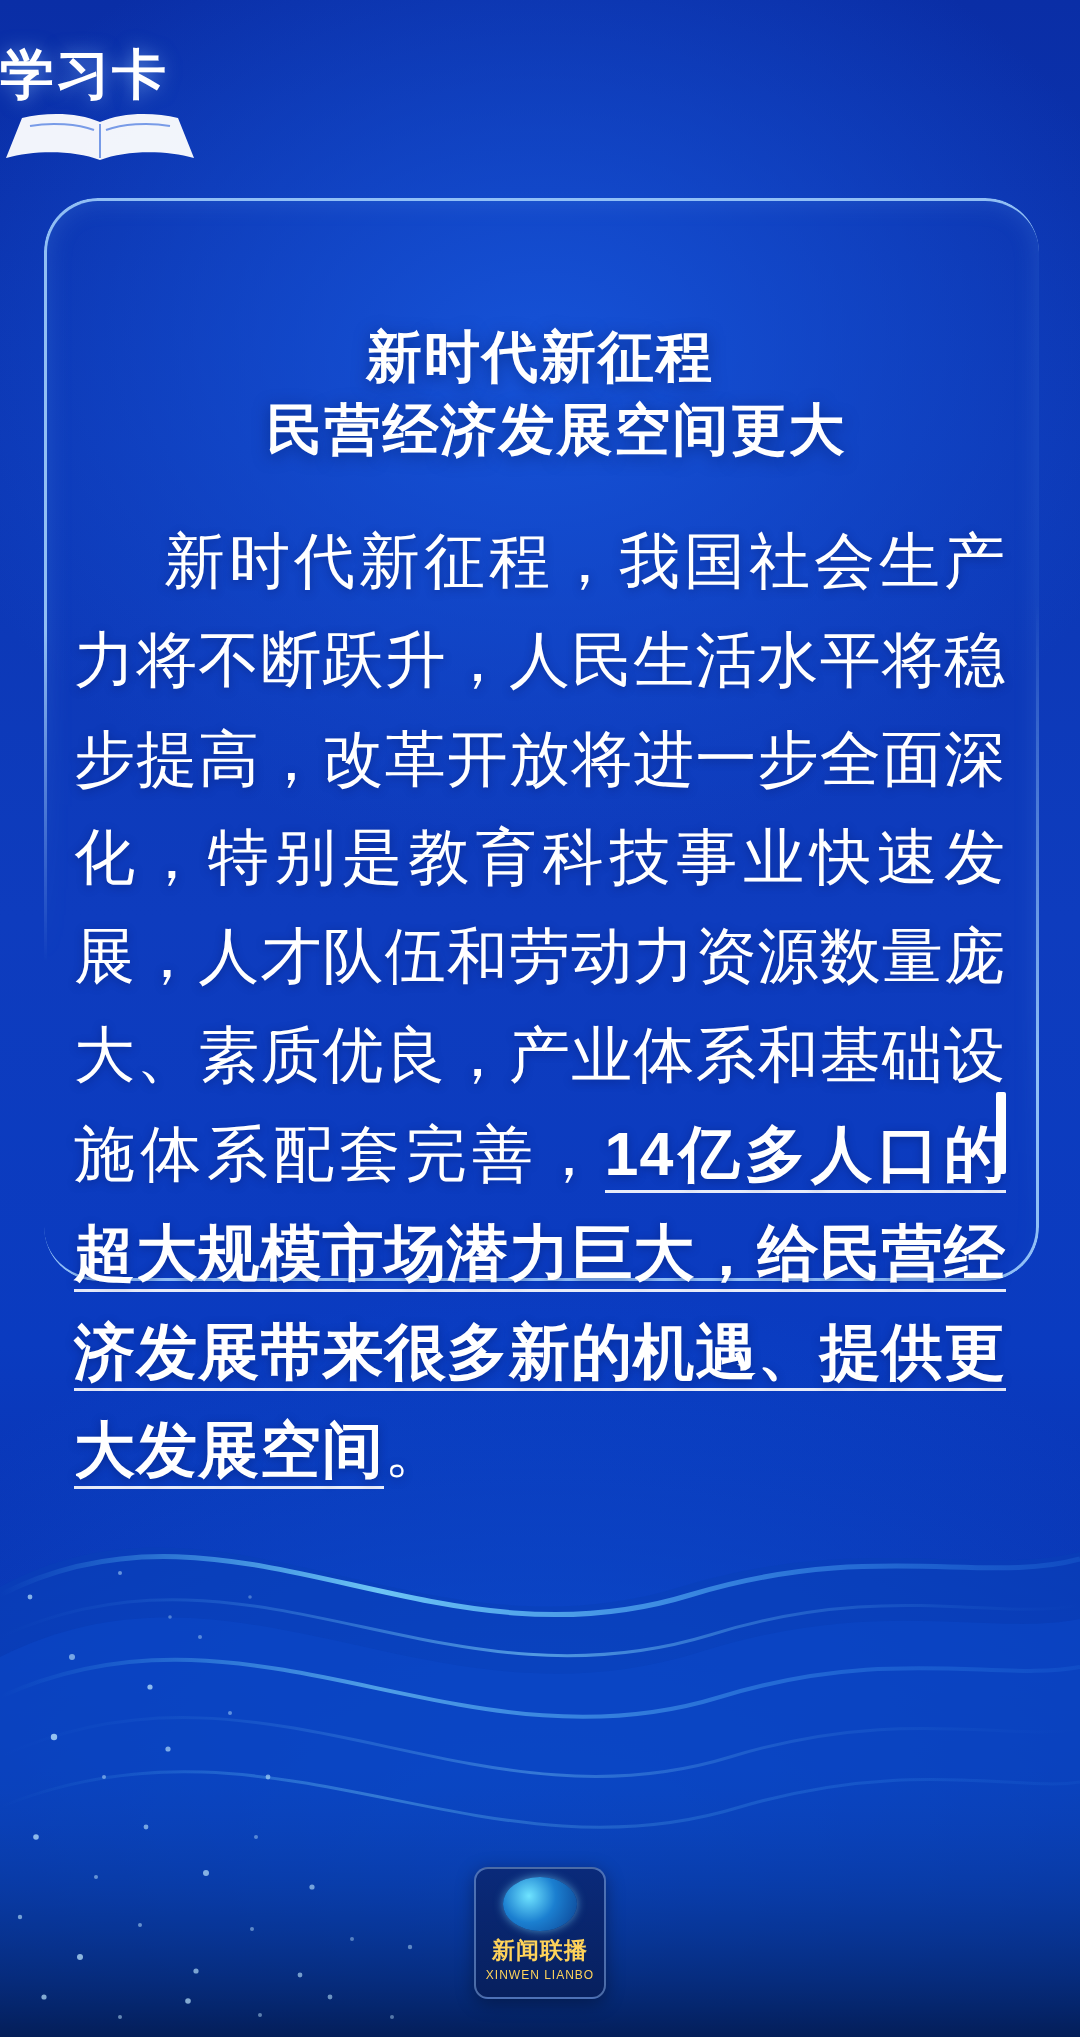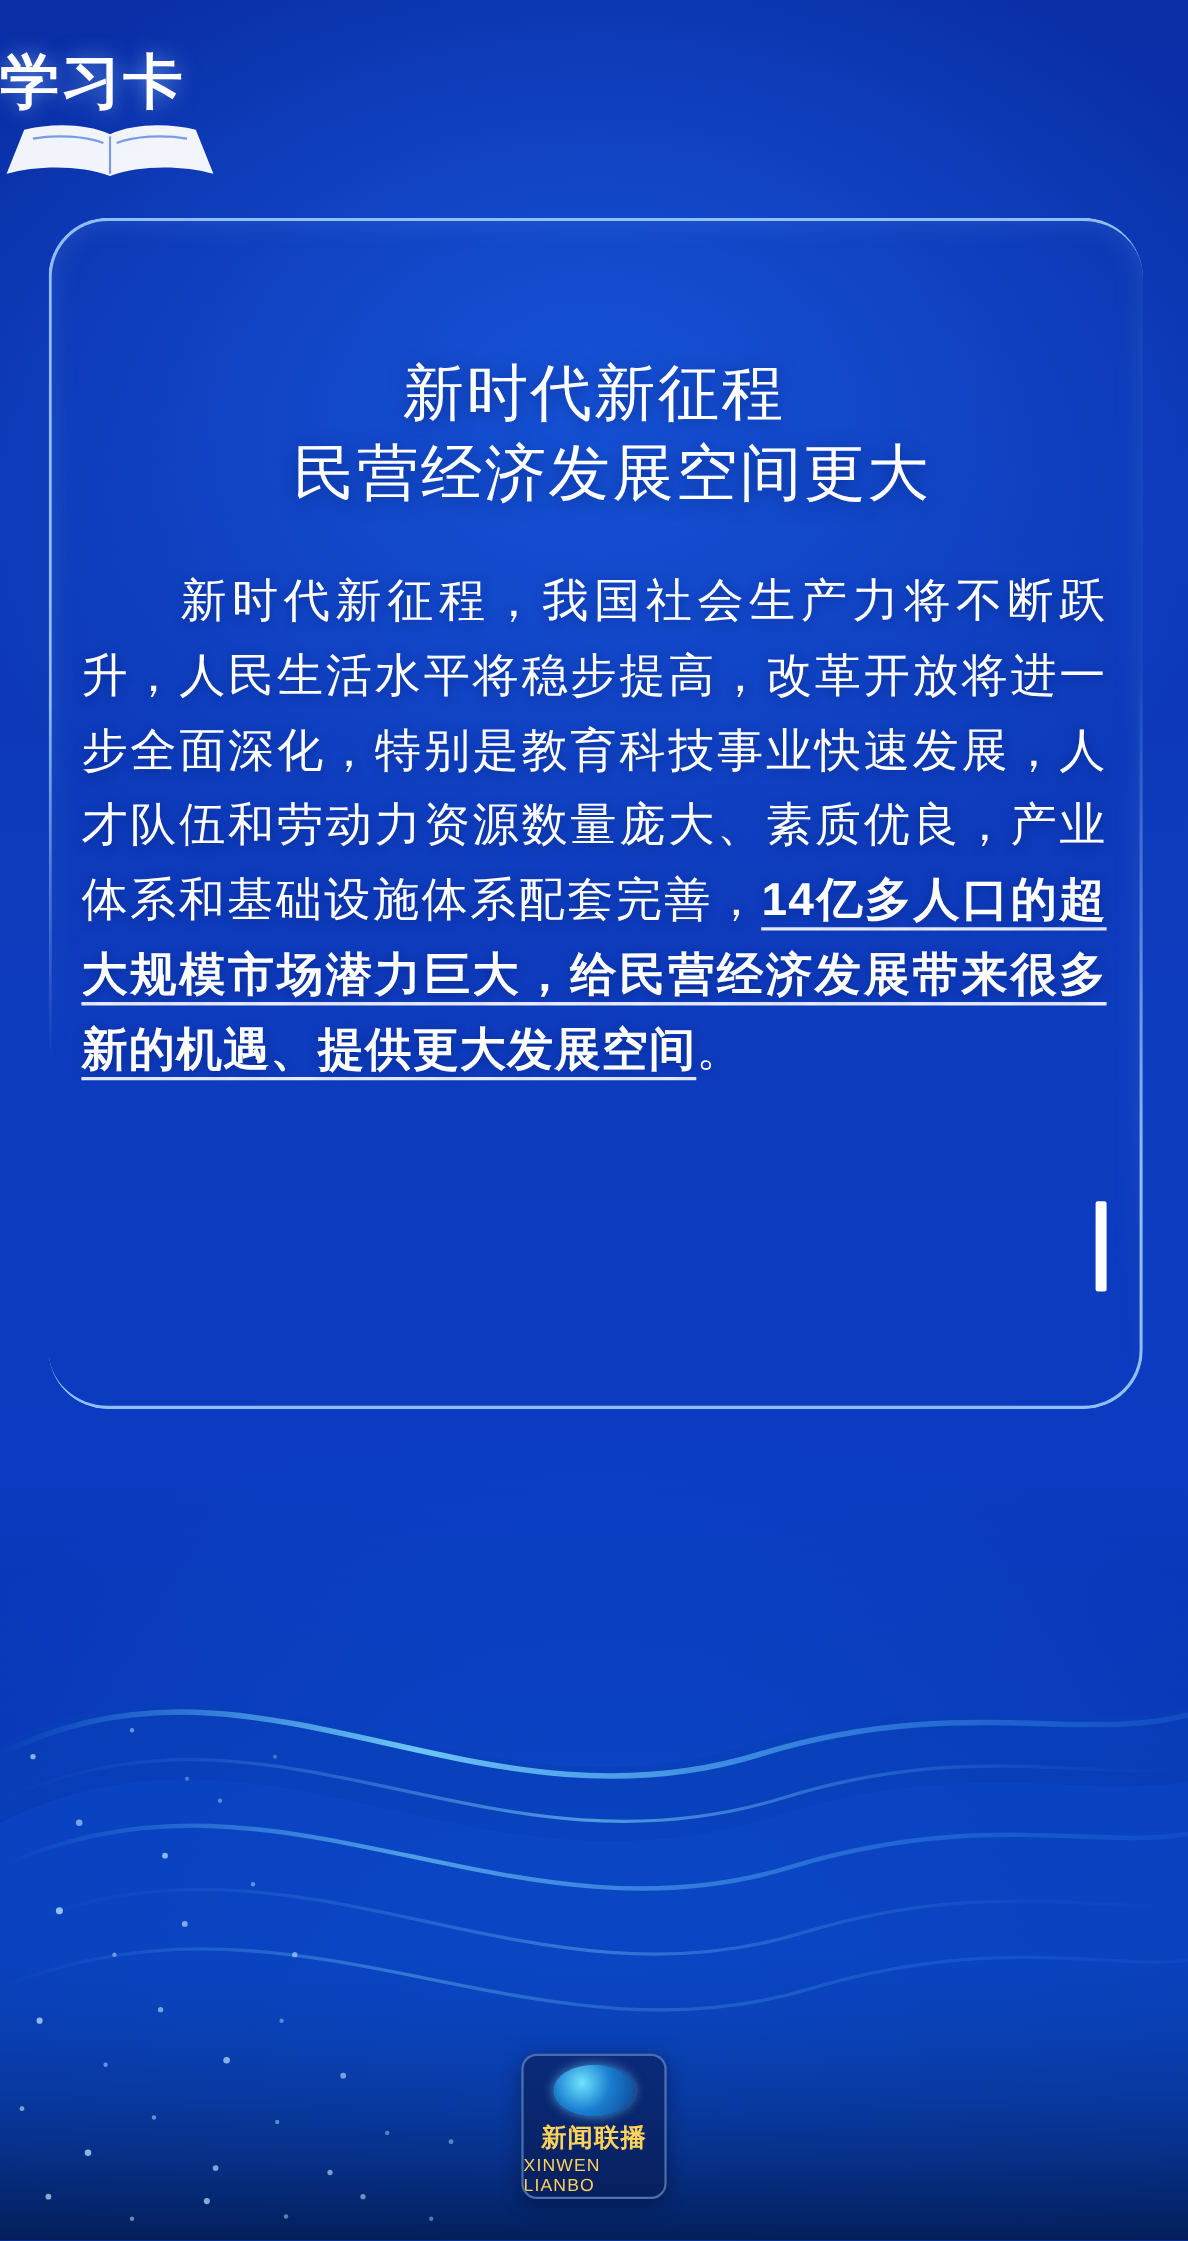--- a/index.html
+++ b/index.html
@@ -93,36 +93,36 @@
   }
 
   
   .title {
     position: absolute;
     top: 282px;
     left: 0;
     right: 0;
     text-align: center;
     color: #ffffff;
-    font-weight: normal;
+    font-weight: bold;
     font-size: 56px;
     line-height: 1.32;
     letter-spacing: 2px;
     text-shadow: 0 3px 16px rgba(0, 30, 110, .65);
   }
   .title .l2 { display: block; margin-left: 33px; }
 
   
   .body-copy {
     position: absolute;
     top: 512px;
     left: 74px;
     width: 932px;
     color: #ffffff;
-    font-size: 42px;
+    font-size: 61px;
     line-height: 1.62;
     text-align: justify;
     text-justify: inter-ideograph;
     text-indent: 90px;
     letter-spacing: 1px;
     text-shadow: 0 2px 10px rgba(0, 25, 100, .45);
   }
   .body-copy .hl {
     font-weight: bold;
     border-bottom: 3px solid rgba(255,255,255,.9);
@@ -186,21 +186,21 @@
   }
   .badge .cn {
     margin-top: 4px;
     font-size: 23px;
     font-weight: bold;
     color: #ffd35a;
     letter-spacing: 1px;
     font-family: Liberation Mono, monospace;
   }
   .badge .en {
-    font-size: 16px;
+    font-size: 12px;
     color: #ffd35a;
     letter-spacing: 1px;
     margin-top: 2px;
     font-family: "Liberation Sans", sans-serif;
   }
 </style>
 </head>
 <body>
 
 <div id="poster">

